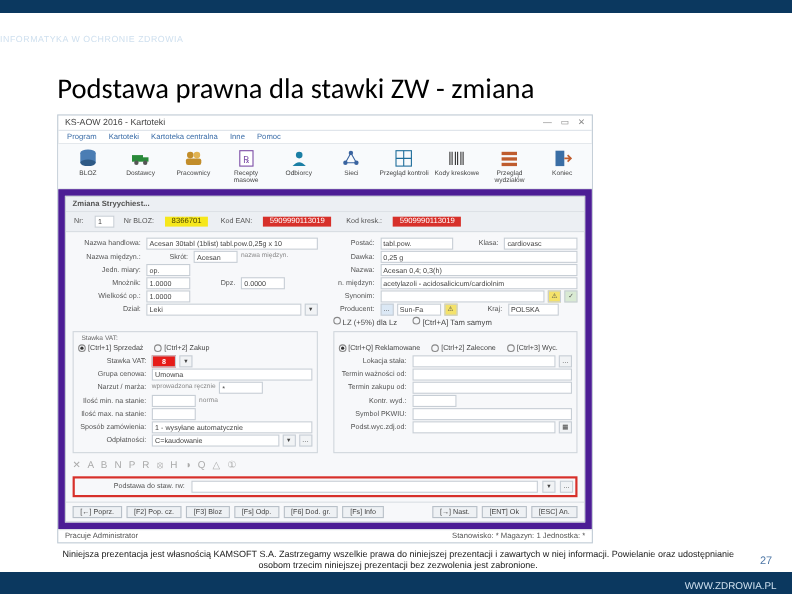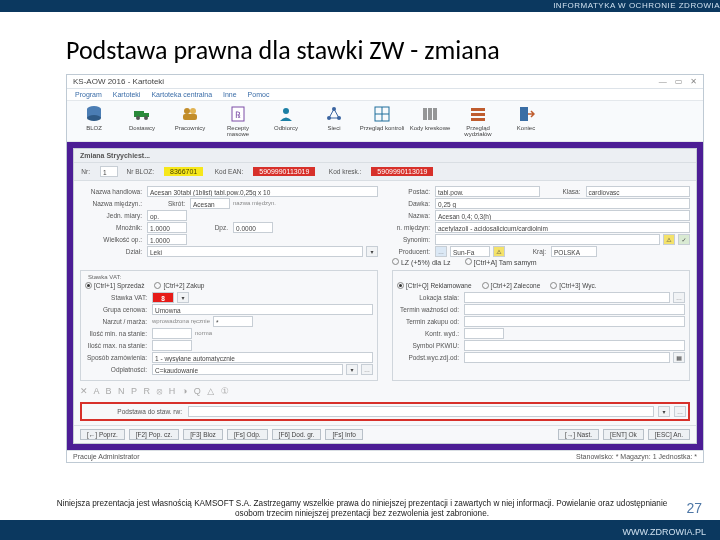--- a/index.html
+++ b/index.html
@@ -3,27 +3,27 @@
 <meta charset="utf-8">
 <style>
   * { box-sizing: border-box; margin: 0; padding: 0; }
   body {
     width: 720px; height: 540px;
     font-family: "Segoe UI", Tahoma, sans-serif;
     background: linear-gradient(#0b385f 0%, #0b385f 12px, #fff 12px, #fff calc(100% - 20px), #0b385f calc(100% - 20px));
     position: relative; font-size: 10px; color: #222;
   }
   .top-banner {
-    height: 28px; color: #cfe0ef; text-align: right;
-    font-size: 8px; line-height: 12px; letter-spacing: .5px;
-  }
-  .slide { padding: 6px 50px 0 66px; }
+    height: 28px; color: #cfe0ef; text-align: left;
+    font-size: 8px; line-height: 12px; letter-spacing: .5px; margin-top: 30px;
+  }
+  .slide { padding: 6px 50px 0 52px; }
   .slide-title { font-family: Calibri, sans-serif; font-size: 26px; font-weight: 400; color: #000; margin-bottom: 8px; }
   .window {
-    border: 1px solid #bfcad4; background: #fff; width: 638px;
+    border: 1px solid #bfcad4; background: #fff; width: 487px;
     font-size: 7px; color: #444;
   }
   .titlebar {
     display: flex; justify-content: space-between; align-items: center;
     padding: 2px 6px; border-bottom: 1px solid #dde3e9; font-size: 8px;
   }
   .win-controls { display: flex; gap: 8px; color: #888; }
   .menubar { padding: 2px 8px; color: #3b6da8; font-size: 7px; border-bottom: 1px solid #e4e8ec; }
   .menubar span { margin-right: 9px; }
   .ribbon { display: flex; gap: 2px; padding: 3px 4px; border-bottom: 1px solid #e4e8ec; background: #f8fafc; }
@@ -62,21 +62,21 @@
     border:2px solid #d7302a; padding:2px;
   }
   .iconstrip { grid-column:1 / -1; display:flex; gap:3px; padding:3px 0; font-size:9px; color:#aaa; letter-spacing:2px;}
   .bottom-btns { display:flex; gap:4px; padding:3px 6px; border-top:1px solid #d9dee3; }
   .bbtn { border:1px solid #b8c0c8; background:#eef1f4; padding:1px 6px; font-size:6.5px; }
   .statusbar { padding:2px 6px; font-size:7px; color:#555; display:flex; justify-content:space-between; border-top:1px solid #d9dee3;}
   .disclaimer {
     position:absolute; bottom:22px; left:4px; right:0;
     font-size:8.2px; text-align:center; color:#1a1a1a; padding:0 50px; line-height:1.15;
   }
-  .page-num { position:absolute; right:18px; bottom:24px; font-size:14px; color:#4e77a6; }
+  .page-num { position:absolute; right:18px; bottom:24px; font-size:10px; color:#4e77a6; }
   .footer-url { position:absolute; right:14px; bottom:3px; font-size:9px; color:#cfe0ef; }
   svg { display:block; }
 </style>
 </head>
 <body>
 
 <div class="top-banner">INFORMATYKA W OCHRONIE ZDROWIA</div>
 
 <div class="slide">
   <div class="slide-title">Podstawa prawna dla stawki ZW - zmiana</div>

